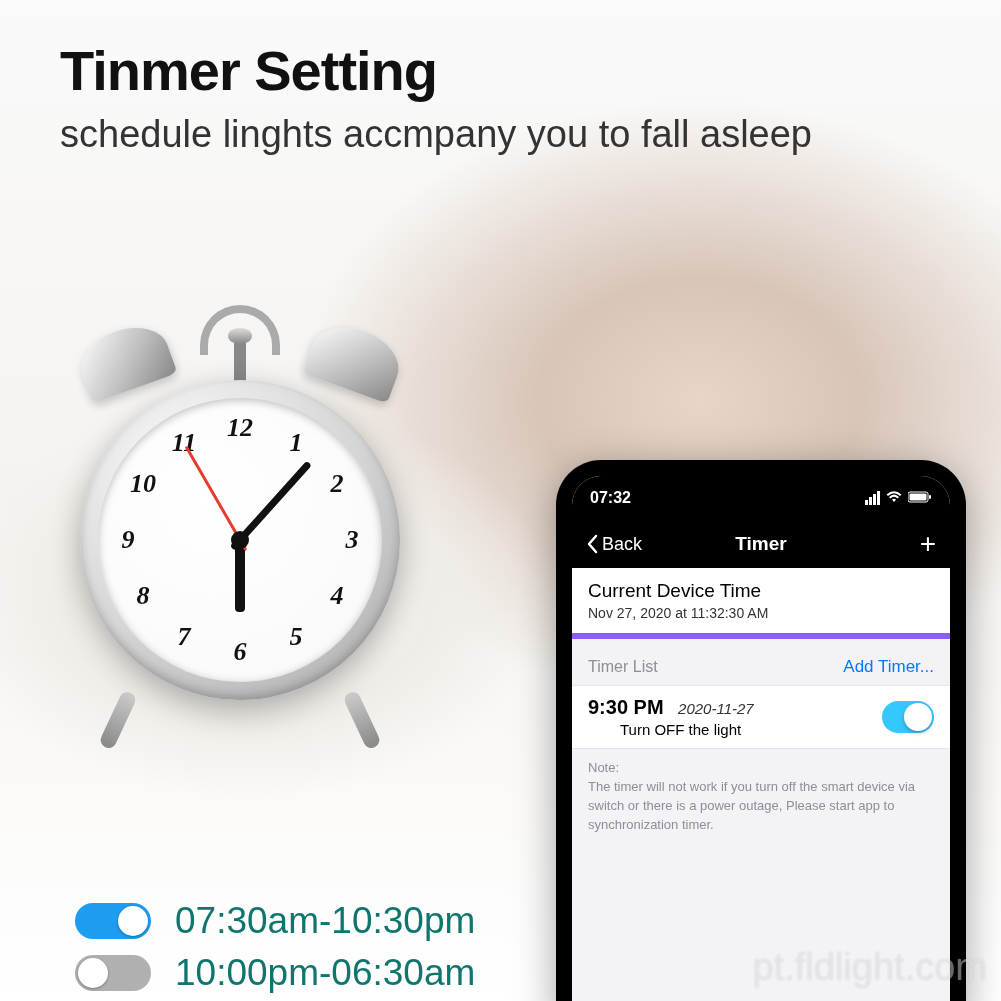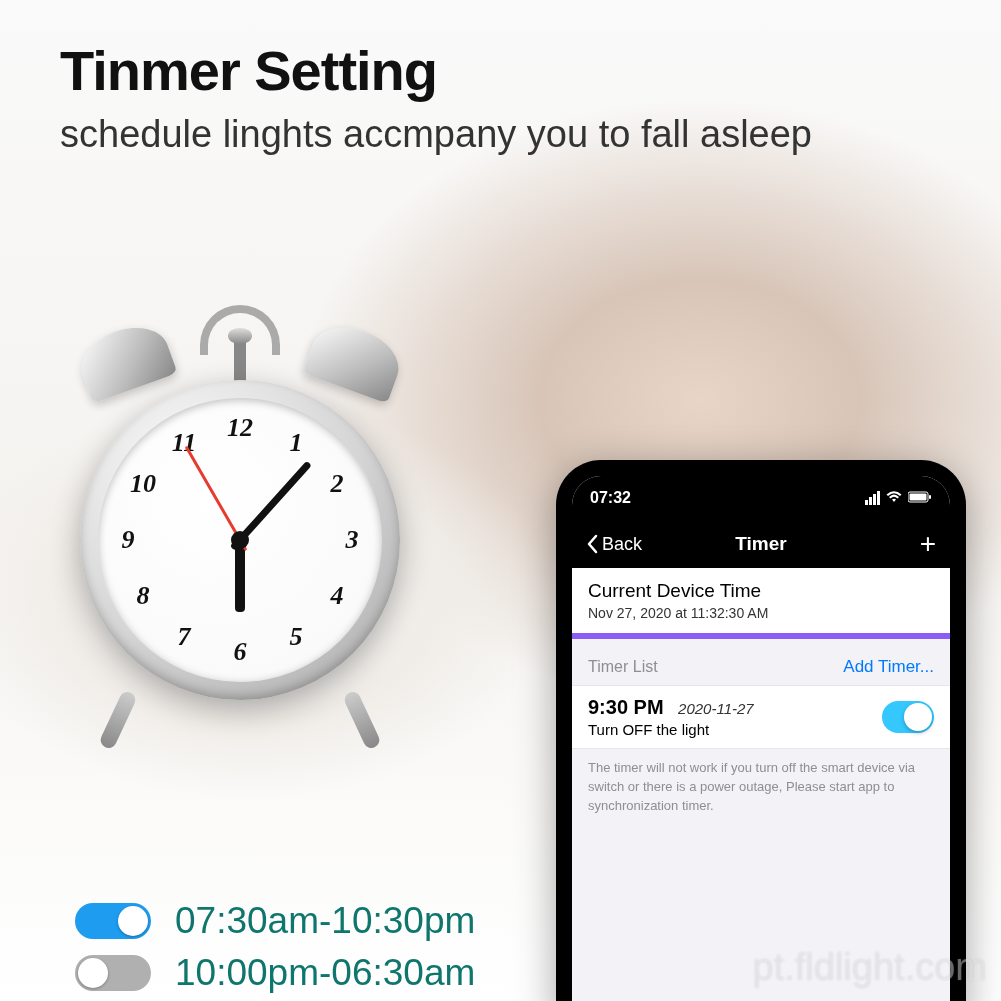--- a/index.html
+++ b/index.html
@@ -155,21 +155,21 @@
     background:#f2f2f7;font-size:16px;color:#8e8e93;
   }
   .add-link{color:#007aff;font-size:17px;}
   .timer-row{
     background:#fff;padding:10px 16px;border-top:1px solid #e5e5ea;border-bottom:1px solid #e5e5ea;
     display:flex;justify-content:space-between;align-items:center;
   }
   .timer-left{}
   .timer-time{font-size:20px;font-weight:700;color:#000;display:inline;}
   .timer-date{font-size:15px;color:#333;margin-left:10px;font-style:italic;}
-  .timer-action{font-size:15px;color:#000;margin-top:2px;}
+  .timer-action{font-size:15px;color:#000;margin-top:2px;margin-left:32px;}
   .ios-toggle{width:52px;height:32px;border-radius:16px;background:#34c8ff;position:relative;}
   .ios-toggle::after{content:'';position:absolute;right:2px;top:2px;width:28px;height:28px;border-radius:50%;background:#fff;box-shadow:0 2px 4px rgba(0,0,0,0.25);}
   .note{
     background:#f2f2f7;padding:10px 16px;font-size:13px;color:#8e8e93;line-height:1.45;
   }
   .watermark{
     position:absolute;right:14px;bottom:12px;font-size:38px;color:rgba(255,255,255,0.35);
     font-family:Arial,sans-serif;letter-spacing:0px;text-shadow:0 0 2px rgba(120,120,120,0.25);
     pointer-events:none;
   }
@@ -281,18 +281,19 @@
         <div>
           <span class="timer-time">9:30 PM</span>
           <span class="timer-date">2020-11-27</span>
         </div>
         <div class="timer-action">Turn OFF the light</div>
       </div>
       <div class="ios-toggle"></div>
     </div>
 
     <div class="note">
+      <div>Note:</div>
       <div>The timer will not work if you turn off the smart device via switch or there is a power outage, Please start app to synchronization timer.</div>
     </div>
   </div>
 </div>
 
 <div class="watermark">pt.fldlight.com</div>
 
 </body></html>

